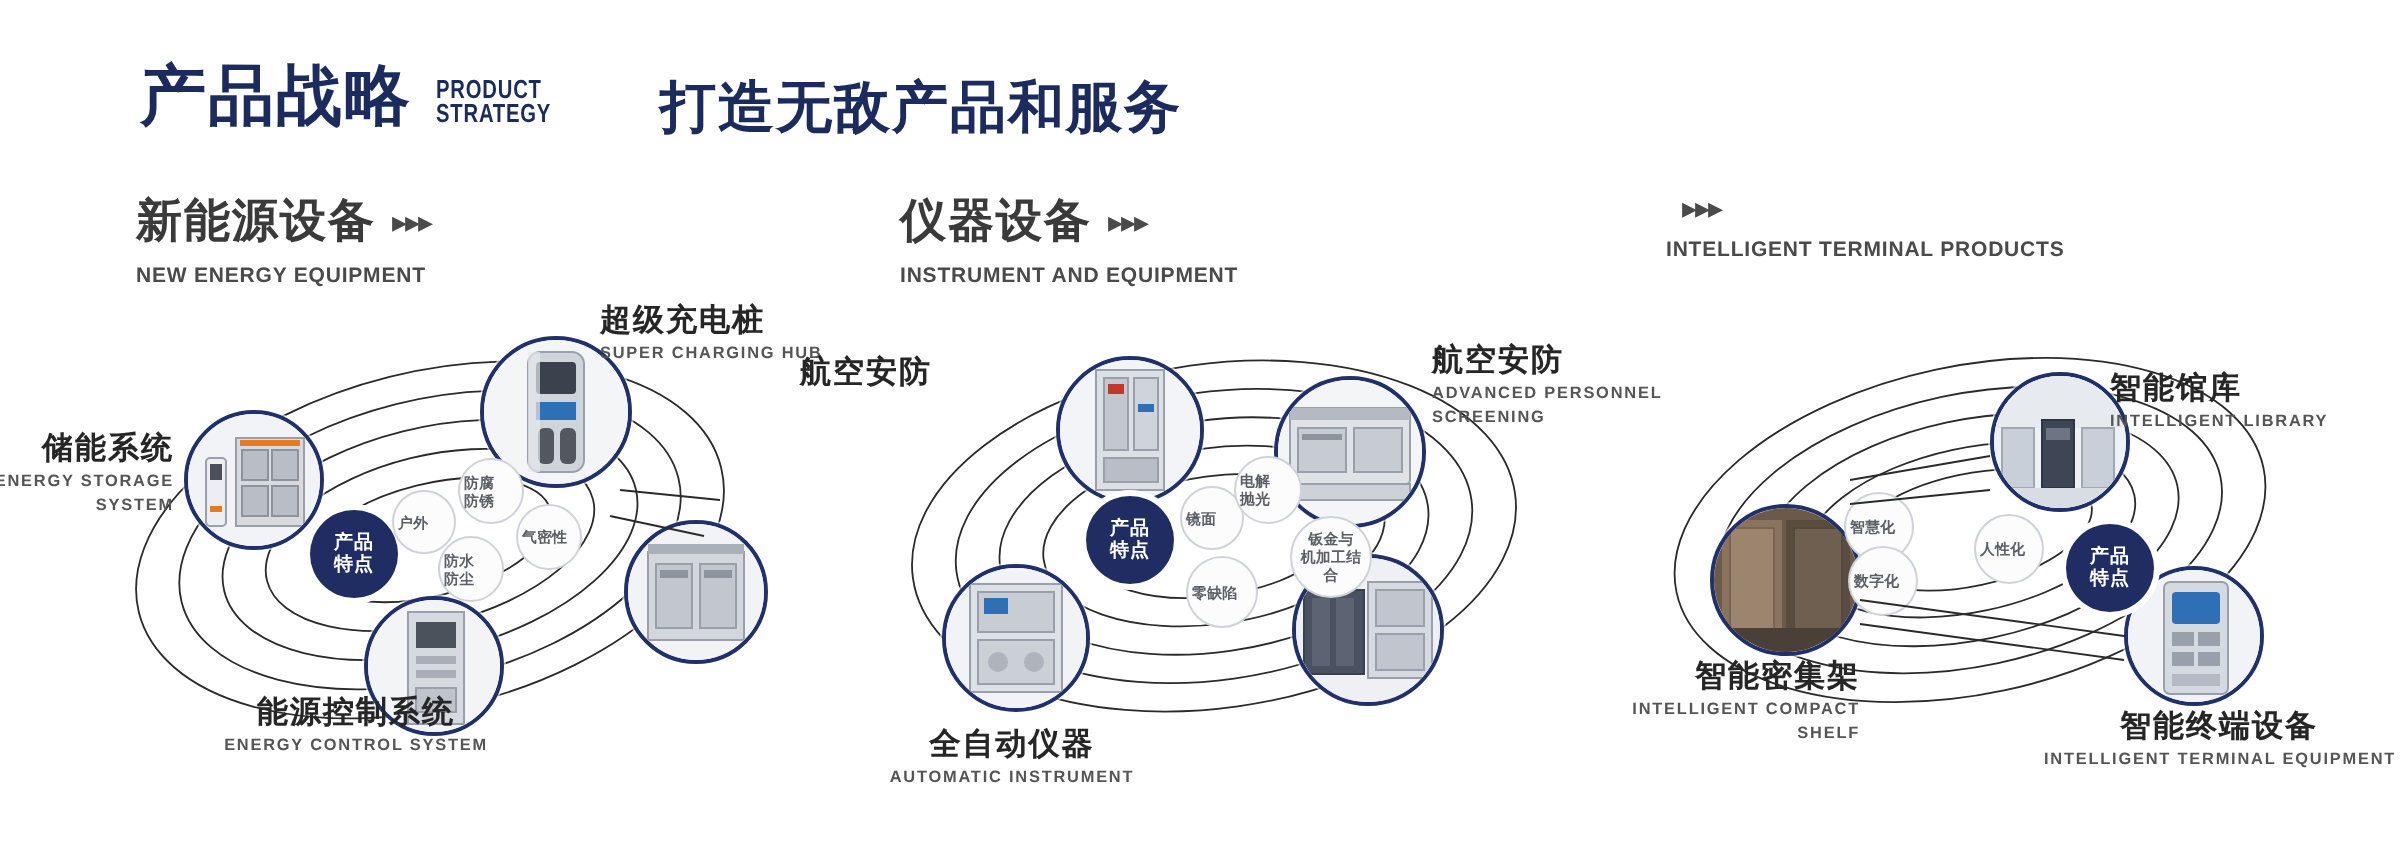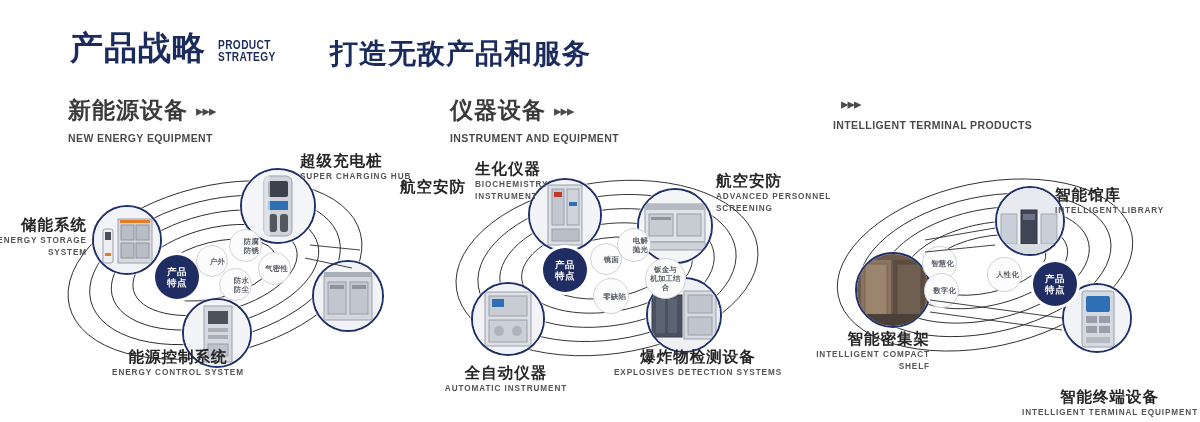--- a/index.html
+++ b/index.html
@@ -65,21 +65,21 @@
   .core{
     border-radius:50%;background:#1f2d63;color:#fff;display:flex;
     align-items:center;justify-content:center;text-align:center;
     font-size:9.5px;font-weight:700;line-height:11px;letter-spacing:.5px;
     font-family:"DejaVu Sans",sans-serif;
     box-shadow:0 0 0 3px #ffffff;
   }
   
   .trait{
     border-radius:50%;background:#fcfcfd;border:1px solid #cfd2d8;
-    display:flex;align-items:center;justify-content:flex-end;text-align:center;
+    display:flex;align-items:center;justify-content:flex-start;text-align:center;
     color:#5b5f66;font-size:7.4px;font-weight:700;line-height:9px;
     letter-spacing:.2px;font-family:"DejaVu Sans",sans-serif;padding:2px;
     box-sizing:border-box;
   }
   svg{display:block;}
 </style>
 </head>
 <body>
 
 <div class="stage">
@@ -245,25 +245,20 @@
       <rect x="22" y="9" width="12" height="36" fill="#c3c7cf" stroke="#9aa0ab"></rect>
       <rect x="37" y="9" width="12" height="36" fill="#cfd3da" stroke="#9aa0ab"></rect>
       <rect x="24" y="12" width="8" height="5" fill="#c0392b"></rect>
       <rect x="39" y="22" width="8" height="4" fill="#2e6fb5"></rect>
       <rect x="22" y="49" width="27" height="12" fill="#b9bec6" stroke="#9aa0ab"></rect>
     </svg>
   </div>
   <div class="abs lbl" style="left:400px;top:178px;">
     <div class="cn">航空安防</div>
   </div>
-  <div class="abs lbl" style="left:475px;top:160px;">
-    <div class="cn">生化仪器</div>
-    <div class="en">BIOCHEMISTRY</div>
-    <div class="en">INSTRUMENT</div>
-  </div>
 
   <div class="abs pnode" style="left:637px;top:188px;width:72px;height:72px;">
     <svg class="ph" viewBox="0 0 72 72">
       <rect width="72" height="72" fill="#f4f5f7"></rect>
       <rect x="6" y="14" width="60" height="38" rx="2" fill="#dfe2e7" stroke="#9aa0ab"></rect>
       <rect x="6" y="14" width="60" height="6" fill="#b5bac2"></rect>
       <rect x="10" y="24" width="24" height="22" fill="#c7cbd2" stroke="#9aa0ab"></rect>
       <rect x="38" y="24" width="24" height="22" fill="#c7cbd2" stroke="#9aa0ab"></rect>
       <rect x="12" y="27" width="20" height="3" fill="#8e949e"></rect>
       <rect x="6" y="52" width="60" height="8" fill="#cdd1d8" stroke="#9aa0ab"></rect>
@@ -294,24 +289,20 @@
   <div class="abs pnode" style="left:646px;top:277px;width:72px;height:72px;">
     <svg class="ph" viewBox="0 0 72 72">
       <rect width="72" height="72" fill="#eef0f3"></rect>
       <rect x="4" y="16" width="30" height="42" fill="#4a5160" stroke="#3a404c"></rect>
       <rect x="8" y="20" width="9" height="34" fill="#5c6372"></rect>
       <rect x="20" y="20" width="9" height="34" fill="#5c6372"></rect>
       <rect x="36" y="12" width="32" height="48" fill="#d7dae0" stroke="#9aa0ab"></rect>
       <rect x="40" y="16" width="24" height="18" fill="#c1c6ce" stroke="#9aa0ab"></rect>
       <rect x="40" y="38" width="24" height="18" fill="#c1c6ce" stroke="#9aa0ab"></rect>
     </svg>
-  </div>
-  <div class="abs lbl c" style="left:608px;top:348px;width:180px;">
-    <div class="cn">爆炸物检测设备</div>
-    <div class="en">EXPLOSIVES DETECTION SYSTEMS</div>
   </div>
 
   <div class="abs core" style="left:543px;top:248px;width:44px;height:44px;">
     <div>
       <div>产品</div>
       <div>特点</div>
     </div>
   </div>
   <div class="abs trait" style="left:590px;top:243px;width:32px;height:32px;">
     <div>
@@ -373,21 +364,21 @@
       <rect width="66" height="66" fill="#f1f3f6"></rect>
       <rect x="18" y="6" width="32" height="56" rx="3" fill="#d5d9e0" stroke="#9aa0ab"></rect>
       <rect x="22" y="11" width="24" height="16" rx="2" fill="#2e6fb5"></rect>
       <rect x="22" y="31" width="11" height="7" fill="#9aa0ab"></rect>
       <rect x="35" y="31" width="11" height="7" fill="#9aa0ab"></rect>
       <rect x="22" y="41" width="11" height="7" fill="#9aa0ab"></rect>
       <rect x="35" y="41" width="11" height="7" fill="#9aa0ab"></rect>
       <rect x="22" y="52" width="24" height="6" fill="#b6bbc3"></rect>
     </svg>
   </div>
-  <div class="abs lbl c" style="left:1022px;top:355px;width:175px;margin-top:33px;">
+  <div class="abs lbl c" style="left:1022px;top:355px;width:175px;">
     <div class="cn">智能终端设备</div>
     <div class="en">INTELLIGENT TERMINAL EQUIPMENT</div>
   </div>
 
   <div class="abs core" style="left:1033px;top:262px;width:44px;height:44px;">
     <div>
       <div>产品</div>
       <div>特点</div>
     </div>
   </div>

